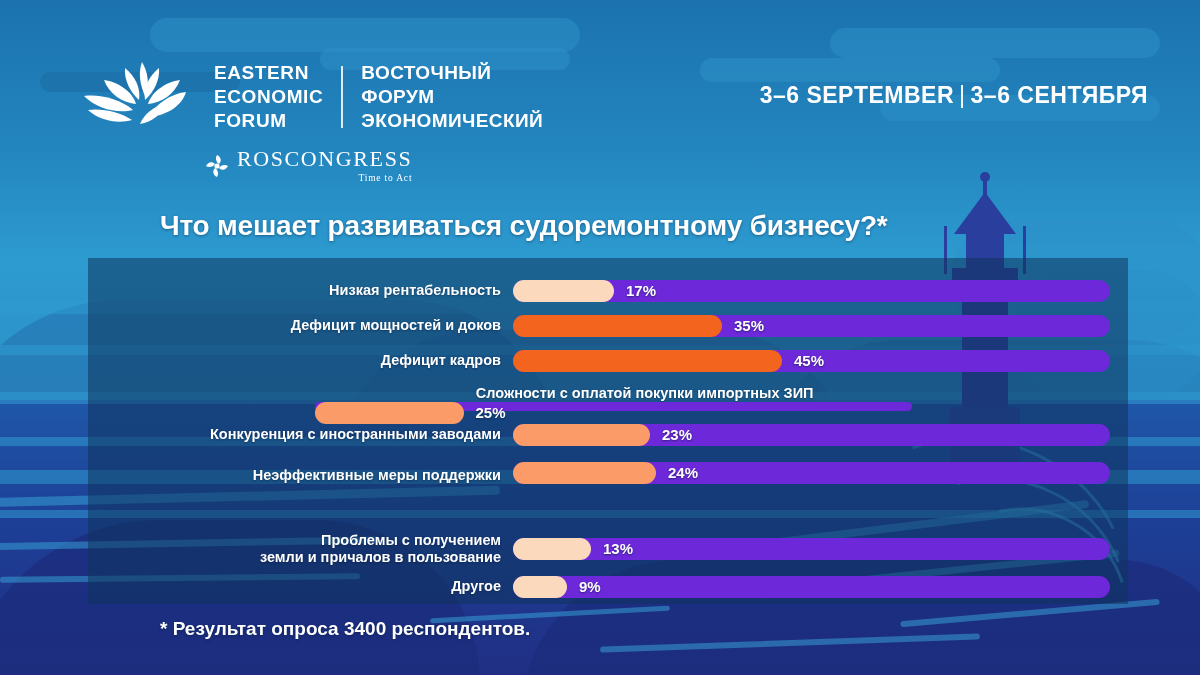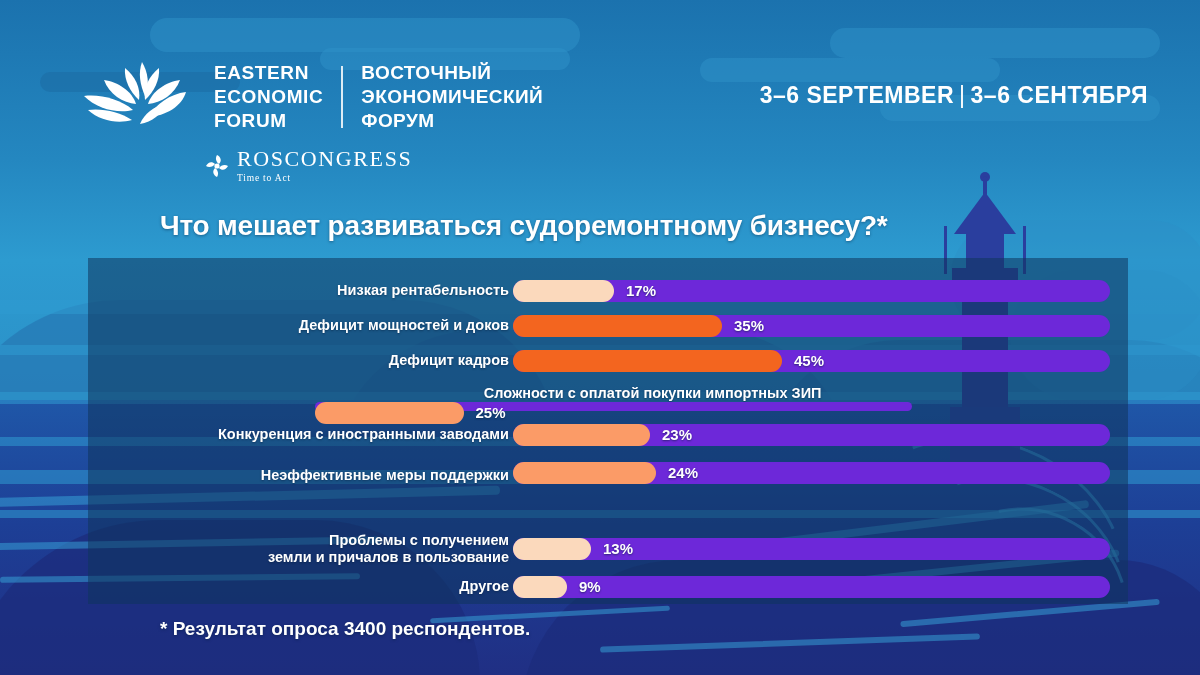--- a/index.html
+++ b/index.html
@@ -114,21 +114,21 @@
     display:flex; align-items:center;
   }
   .rc-logo { width:26px; height:26px; }
   .rc-wrap { margin-left:7px; }
   .rc-name {
     color:#fff; font-family:"Liberation Serif", serif;
     font-size:22px; letter-spacing:1.6px; line-height:1;
   }
   .rc-tag {
     color:#fff; font-family:"Liberation Serif", serif;
-    font-size:9.5px; letter-spacing:.8px; text-align:left; margin-top:3px;
+    font-size:9.5px; letter-spacing:.8px; text-align:right; margin-top:3px;
   }
 
   .dates {
     position:absolute; right:60px; top:82px;
     color:#fff; font-size:23px; font-weight:700; letter-spacing:.5px;
     white-space:nowrap;
   }
   .dates .sep { font-weight:400; margin:0 5px; }
 
   
@@ -146,21 +146,21 @@
   }
 
   .chart {
     position:absolute; left:88px; top:258px; width:1050px; height:346px;
   }
   .row {
     position:absolute; left:0; width:1050px; height:26px;
     display:flex; align-items:center;
   }
   .row-label {
-    width:425px; text-align:right; padding-right:4px;
+    width:425px; text-align:right; padding-right:12px;
     color:#fff; font-size:14.5px; font-weight:600; line-height:1.18;
     text-shadow:0 1px 2px rgba(6,30,60,.5);
   }
   .row-label.two { font-size:14.5px; }
   .track {
     position:relative; width:597px; height:22px;
     background:#6d28d9; border-radius:11px;
   }
   .fill {
     position:absolute; left:0; top:0; height:22px; border-radius:11px;
@@ -257,22 +257,22 @@
 
     <div class="brandtext">
       <div class="beng">
         <div>EASTERN</div>
         <div>ECONOMIC</div>
         <div>FORUM</div>
       </div>
       <div class="bdiv"></div>
       <div class="brus">
         <div>ВОСТОЧНЫЙ</div>
+        <div>ФОРУМ</div>
         <div>ЭКОНОМИЧЕСКИЙ</div>
-        <div>ФОРУМ</div>
       </div>
     </div>
   </div>
 
   <div class="roscongress">
     <svg class="rc-logo" viewBox="0 0 26 26">
       <g fill="#ffffff">
         <path d="M13 2 C17 4 18 8 15 11 C12 9 11 5 13 2 Z"></path>
         <path d="M24 13 C22 17 18 18 15 15 C17 12 21 11 24 13 Z"></path>
         <path d="M13 24 C9 22 8 18 11 15 C14 17 15 21 13 24 Z"></path>

